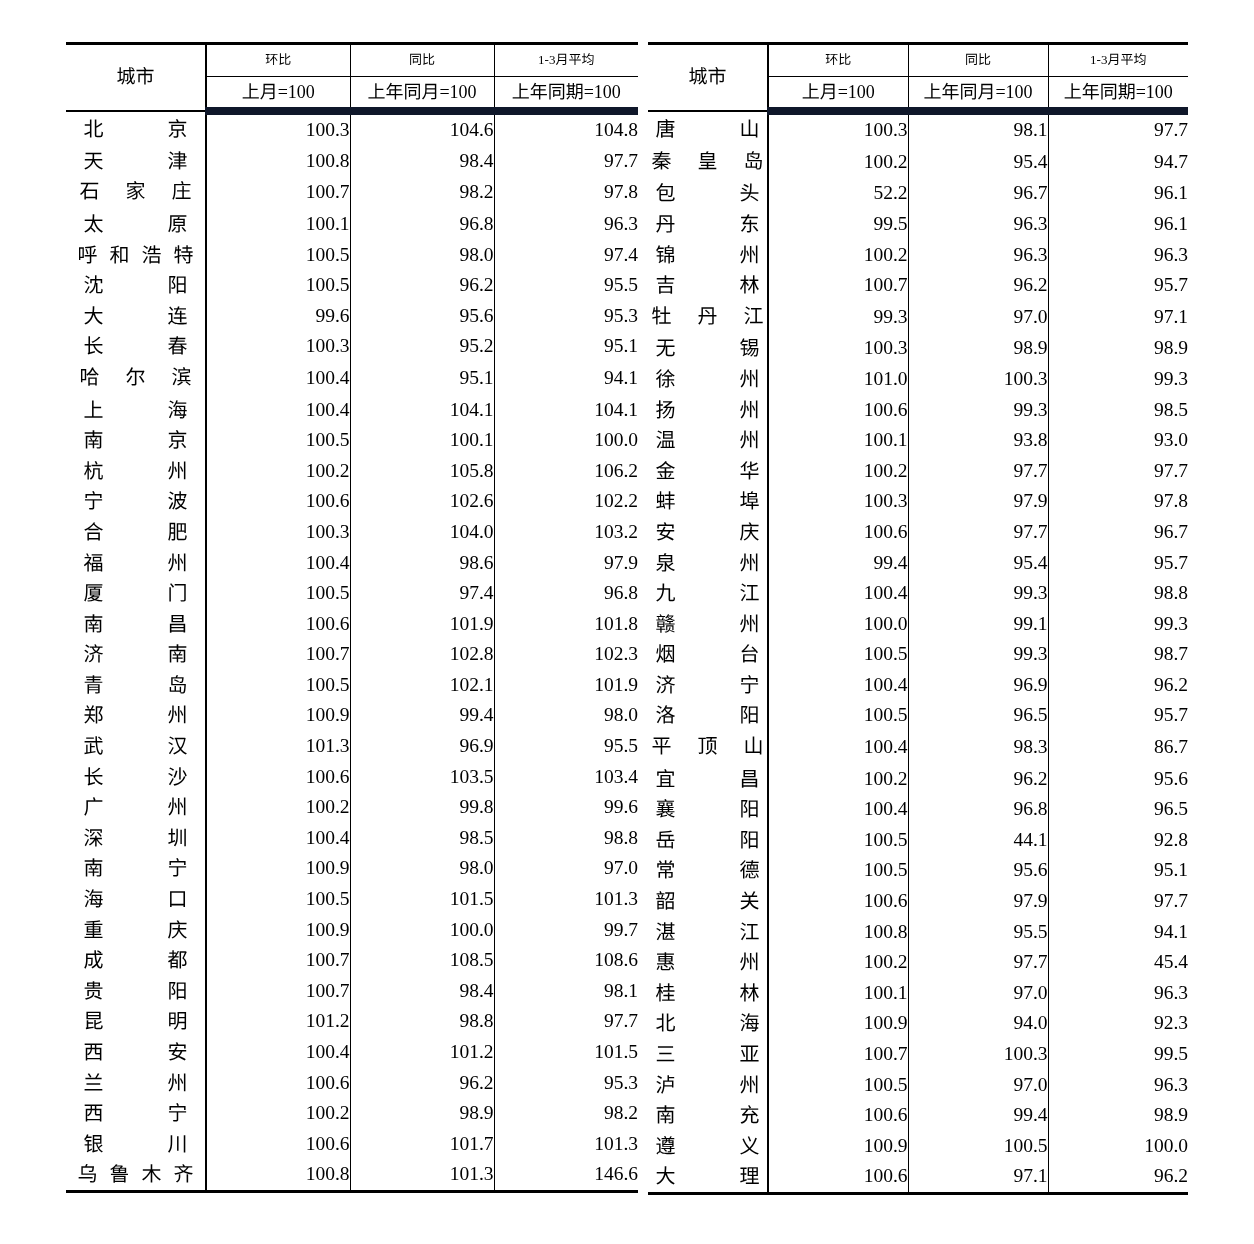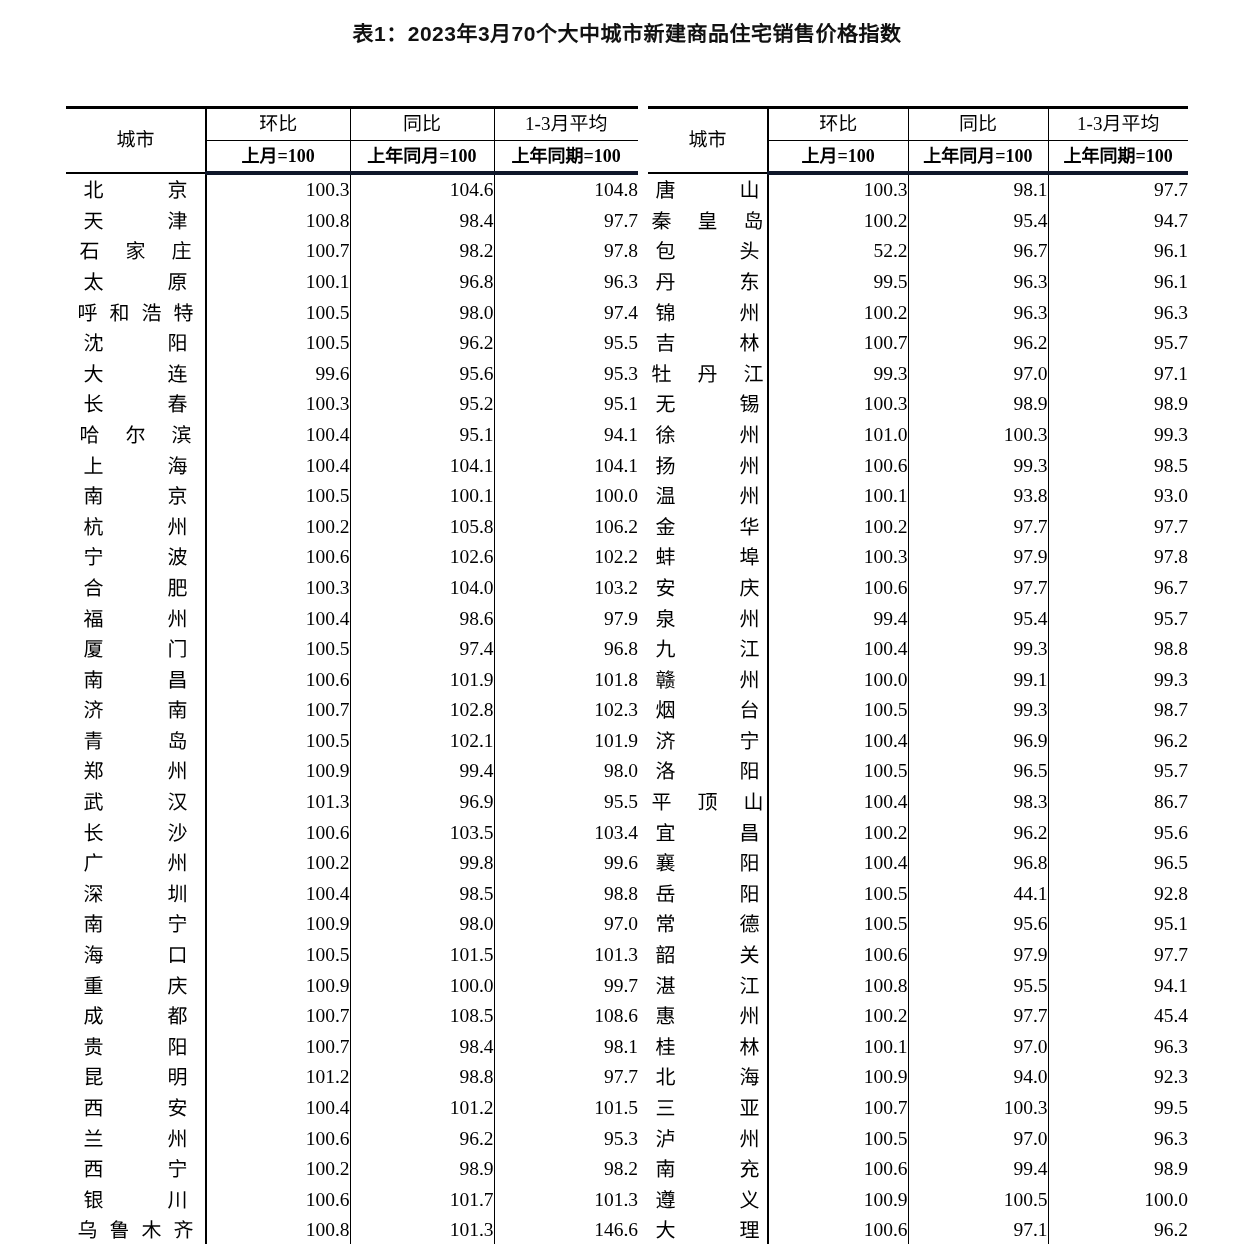--- a/index.html
+++ b/index.html
@@ -69,30 +69,29 @@
     border-right: 1px solid #000;
   }
   th.grp-a, th.grp-b {
     border-right: 1px solid #000;
   }
   
   thead tr.grp th {
     border-bottom: 1px solid #000;
   }
   thead tr.sub th {
-    border-bottom: 4px solid #0f172a;
-    font-weight: bold;
+    border-bottom: 8px solid #0f172a;
   }
   th.city-head {
     border-bottom: 2px solid #000 !important;
   }
   th.grp-a, th.grp-b, th.grp-c,
   th.sub-a, th.sub-b, th.sub-c {
     text-align: center;
-    font-size: 19px;
+    font-size: 13px;
   }
   th.sub-a, th.sub-b, th.sub-c {
     font-size: 18px;
   }
   th.city-head {
     font-size: 19px;
   }
   td.city {
     text-align: center;
     font-size: 20px;
@@ -103,38 +102,37 @@
     font-size: 19.5px;
   }
   
   .cname {
     display: inline-block;
     text-align: justify;
     text-align-last: justify;
     text-justify: inter-character;
   }
   .cname.n2 { width: 104px; }
-  .cname.n3 { width: 112px; }
+  .cname.n3 { width: 112px; font-family: Liberation Mono, monospace; }
   .cname.n4 { width: 116px; }
   
   col.c-city-l  { width: 140px; }
   col.c-v1-l    { width: 144px; }
   col.c-v2-l    { width: 144px; }
   col.c-v3-l    { width: 144px; }
   col.c-city-r  { width: 120px; }
   col.c-v1-r    { width: 140px; }
   col.c-v2-r    { width: 140px; }
   col.c-v3-r    { width: 140px; }
 </style>
 </head>
 <body>
 
 <div id="page">
 
-  <div class="title">表1：2023年3月70个大中城市新建商品住宅销售价格指数</div>
 
   <div class="tables-wrap">
 
     <table class="idx left">
       <colgroup>
         <col class="c-city-l">
           <col class="c-v1-l">
           <col class="c-v2-l">
           <col class="c-v3-l">
       </colgroup>

